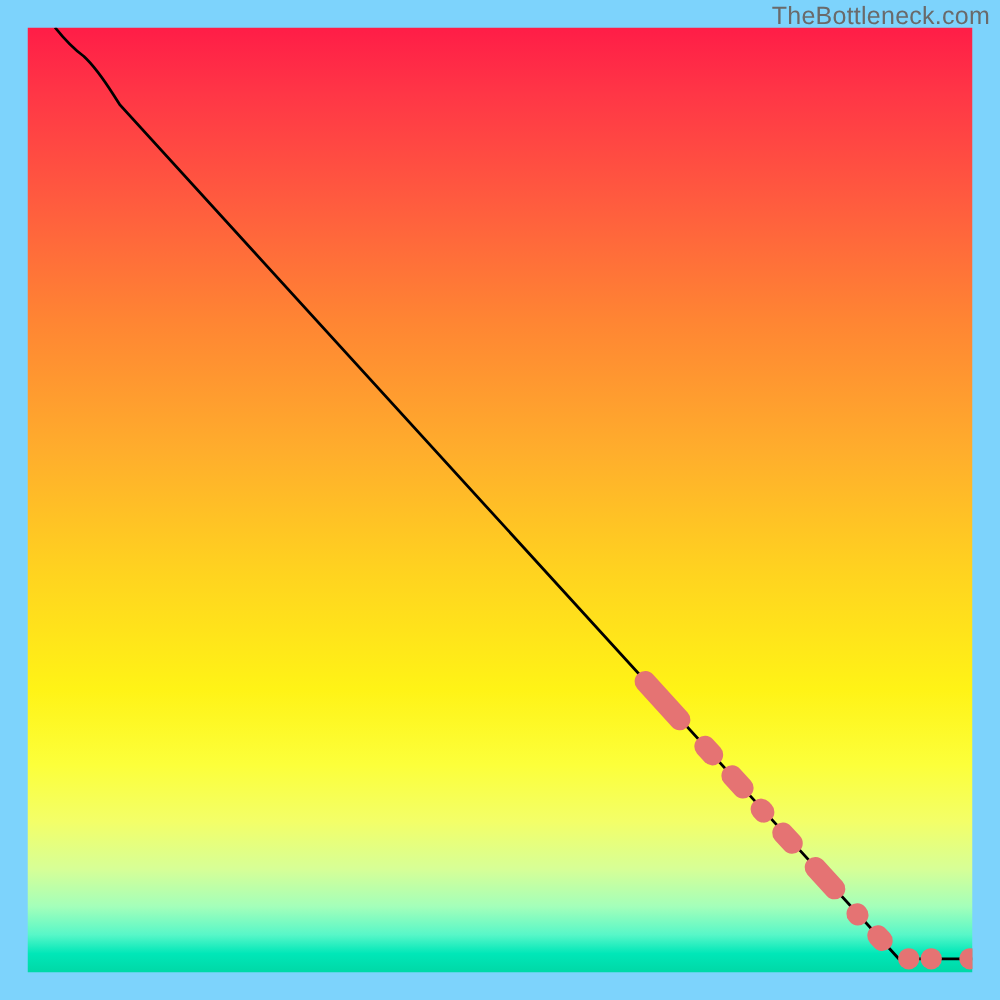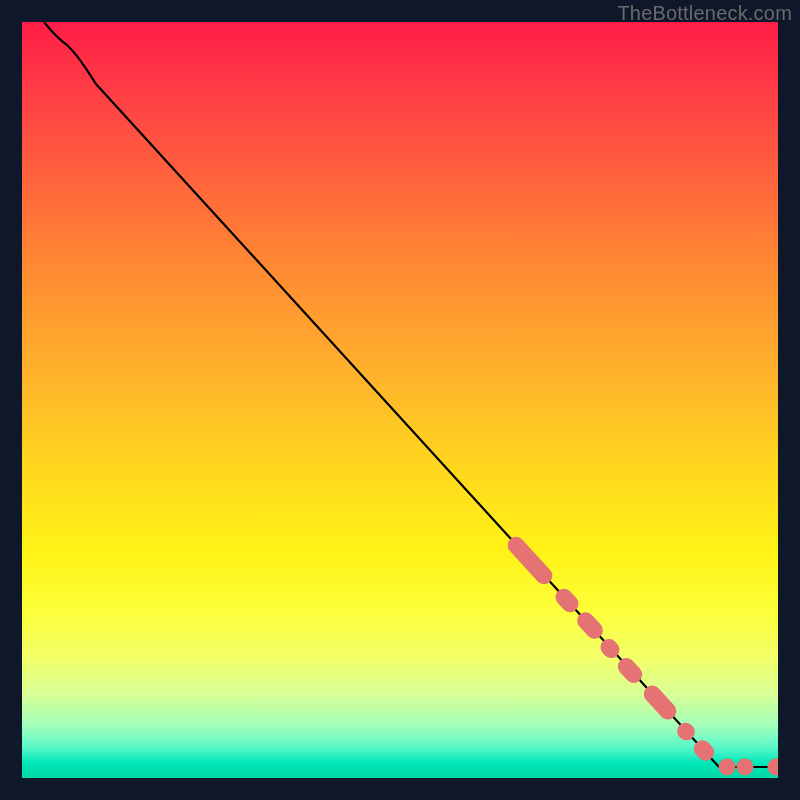--- a/index.html
+++ b/index.html
@@ -1,21 +1,21 @@
 <!DOCTYPE html>
 <html><head>
 <meta charset="utf-8">
 <style>
   * { margin: 0; padding: 0; box-sizing: border-box; }
   html, body { width: 800px; height: 800px; background: #000; overflow: hidden; }
   .frame {
     position: relative;
     width: 800px;
     height: 800px;
-    background: #0f172a;
+    background: #7dd3fc;
   }
   .plot {
     position: absolute;
     left: 22px;
     top: 22px;
     width: 756px;
     height: 756px;
     overflow: hidden;
   }
   .gradient {

